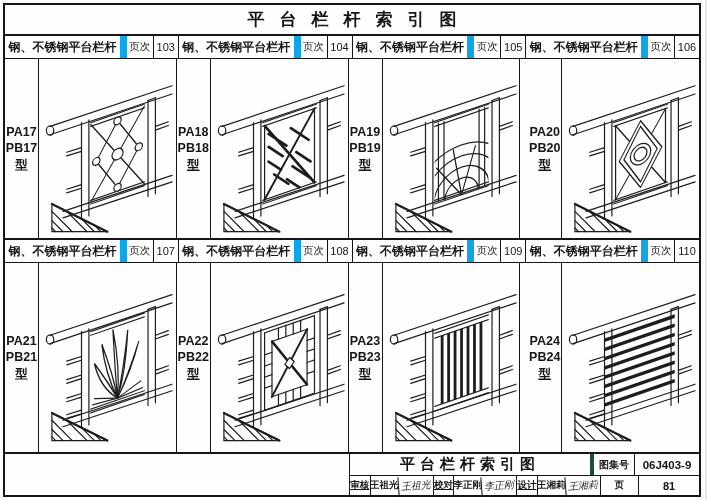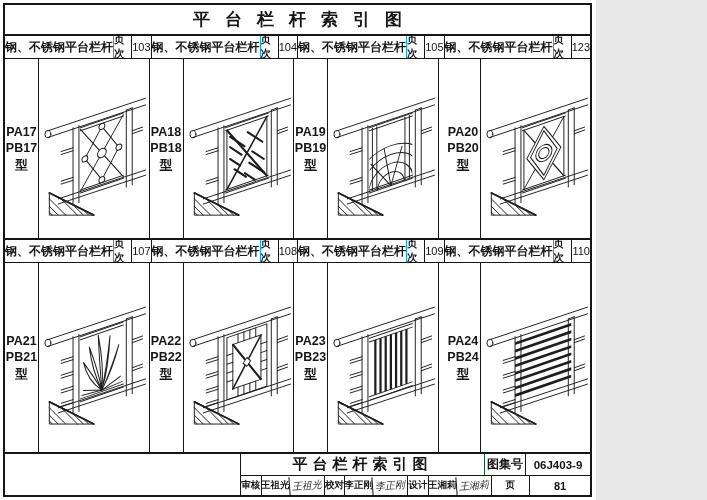--- a/index.html
+++ b/index.html
@@ -1,28 +1,28 @@
 <!DOCTYPE html>
 <html><head>
 <meta charset="utf-8">
 <style>
   html,body{margin:0;padding:0;background:#e8e8e8;}
-  .page{width:596px;height:500px;background:#fff;position:relative;
+  .page{width:705px;height:500px;background:#fff;position:relative;
         font-family:"Liberation Sans","DejaVu Sans",sans-serif;color:#161616;box-sizing:border-box;padding-left:22px;}
   .frame{position:absolute;left:3px;top:3px;right:4px;bottom:3px;border:2.5px solid #161616;
          display:flex;flex-direction:column;background:#fefefe;}
   
   .title-row{height:29px;border-bottom:2px solid #161616;display:flex;align-items:center;justify-content:center;}
   .title-row span{font-size:17px;font-weight:bold;letter-spacing:15px;padding-left:15px;}
   
   .header-row{height:22px;display:flex;border-bottom:1.5px solid #161616;flex:0 0 auto;}
   .hgroup{flex:1 1 0;display:flex;border-right:1.5px solid #161616;min-width:0;}
   .hgroup:last-child{border-right:none;}
   .hlabel{flex:1;display:flex;align-items:center;justify-content:center;font-size:12px;font-weight:bold;white-space:nowrap;}
-  .hpc{width:26px;border-left:1px solid #0ea5e9;display:flex;align-items:center;justify-content:center;font-size:10.5px;font-weight:bold;}
+  .hpc{width:26px;border-left:7px solid #0ea5e9;display:flex;align-items:center;justify-content:center;font-size:10.5px;font-weight:normal;}
   .hnum{width:24px;border-left:1px solid #161616;display:flex;align-items:center;justify-content:center;font-size:11px;font-weight:normal;}
   
   .panel-row{display:flex;border-bottom:2px solid #161616;min-height:0;}
   .panel-row.r1{flex:183 1 0;}
   .panel-row.r2{flex:193 1 0;}
   .pgroup{flex:1 1 0;display:flex;border-right:1.5px solid #161616;min-width:0;justify-content:flex-end;}
   .pgroup:last-child{border-right:none;margin-left:8px;}
   .plabel{width:33px;border-right:1px solid #161616;display:flex;flex-direction:column;
           align-items:center;justify-content:center;font-size:12.5px;font-weight:bold;line-height:1.3;}
   .plabel .u{text-decoration:underline;}
@@ -32,26 +32,26 @@
   svg .thk{stroke:#1d1d1d;stroke-width:2.4;fill:none;stroke-linecap:round;}
   svg .bar{stroke:#1d1d1d;stroke-width:3;fill:none;stroke-linecap:butt;}
   svg .slat{stroke:#1d1d1d;stroke-width:3.8;fill:none;stroke-linecap:butt;}
   svg .wfill{stroke:#1d1d1d;stroke-width:1.3;fill:#fefefe;}
   
   .bottom-row{height:41px;display:flex;flex:0 0 auto;}
   .bottom-empty{flex:1;border-right:1.5px solid #161616;}
   .tblock{width:349px;display:flex;flex-direction:column;font-weight:bold;}
   .tb-top{height:21px;display:flex;border-bottom:1px solid #161616;}
   .tb-title{flex:1;display:flex;align-items:center;justify-content:center;font-size:15px;letter-spacing:5px;}
-  .tb-atlas-label{width:40px;border-left:1px solid #14532d;display:flex;align-items:center;justify-content:center;font-size:12px;}
+  .tb-atlas-label{width:40px;border-left:4px solid #14532d;display:flex;align-items:center;justify-content:center;font-size:10px;}
   .tb-atlas-no{width:64px;border-left:1px solid #161616;display:flex;align-items:center;justify-content:center;font-size:11.5px;}
   .tb-bot{flex:1;display:flex;font-size:9.5px;}
   .tb-bot>div{display:flex;align-items:center;justify-content:center;border-left:1px solid #161616;overflow:hidden;white-space:nowrap;}
   .tb-bot>div:first-child{border-left:none;}
-  .c-lab{width:21px;}
+  .c-lab{width:21px;text-decoration:underline;}
   .c-name{width:29px;}
   .c-sign{width:36px;font-family:"DejaVu Serif","Liberation Serif",serif;font-style:italic;font-size:10px;
           transform:rotate(-4deg);color:#2a2a2a;font-weight:normal;}
   .c-pglab{width:40px;}
   .c-pgno{width:64px;font-size:11px;}
 </style>
 </head>
 <body>
 
 <svg width="0" height="0" style="position:absolute">
@@ -116,21 +116,21 @@
         <div class="hnum">104</div>
       </div>
       <div class="hgroup">
         <div class="hlabel">钢、不锈钢平台栏杆</div>
         <div class="hpc">页次</div>
         <div class="hnum">105</div>
       </div>
       <div class="hgroup">
         <div class="hlabel">钢、不锈钢平台栏杆</div>
         <div class="hpc">页次</div>
-        <div class="hnum">123</div>
+        <div class="hnum">106</div>
       </div>
     </div>
 
     <div class="panel-row r1">
       <div class="pgroup">
         <div class="plabel">
           <span>PA17</span>
           <span>PB17</span>
           <span>型</span>
         </div>

